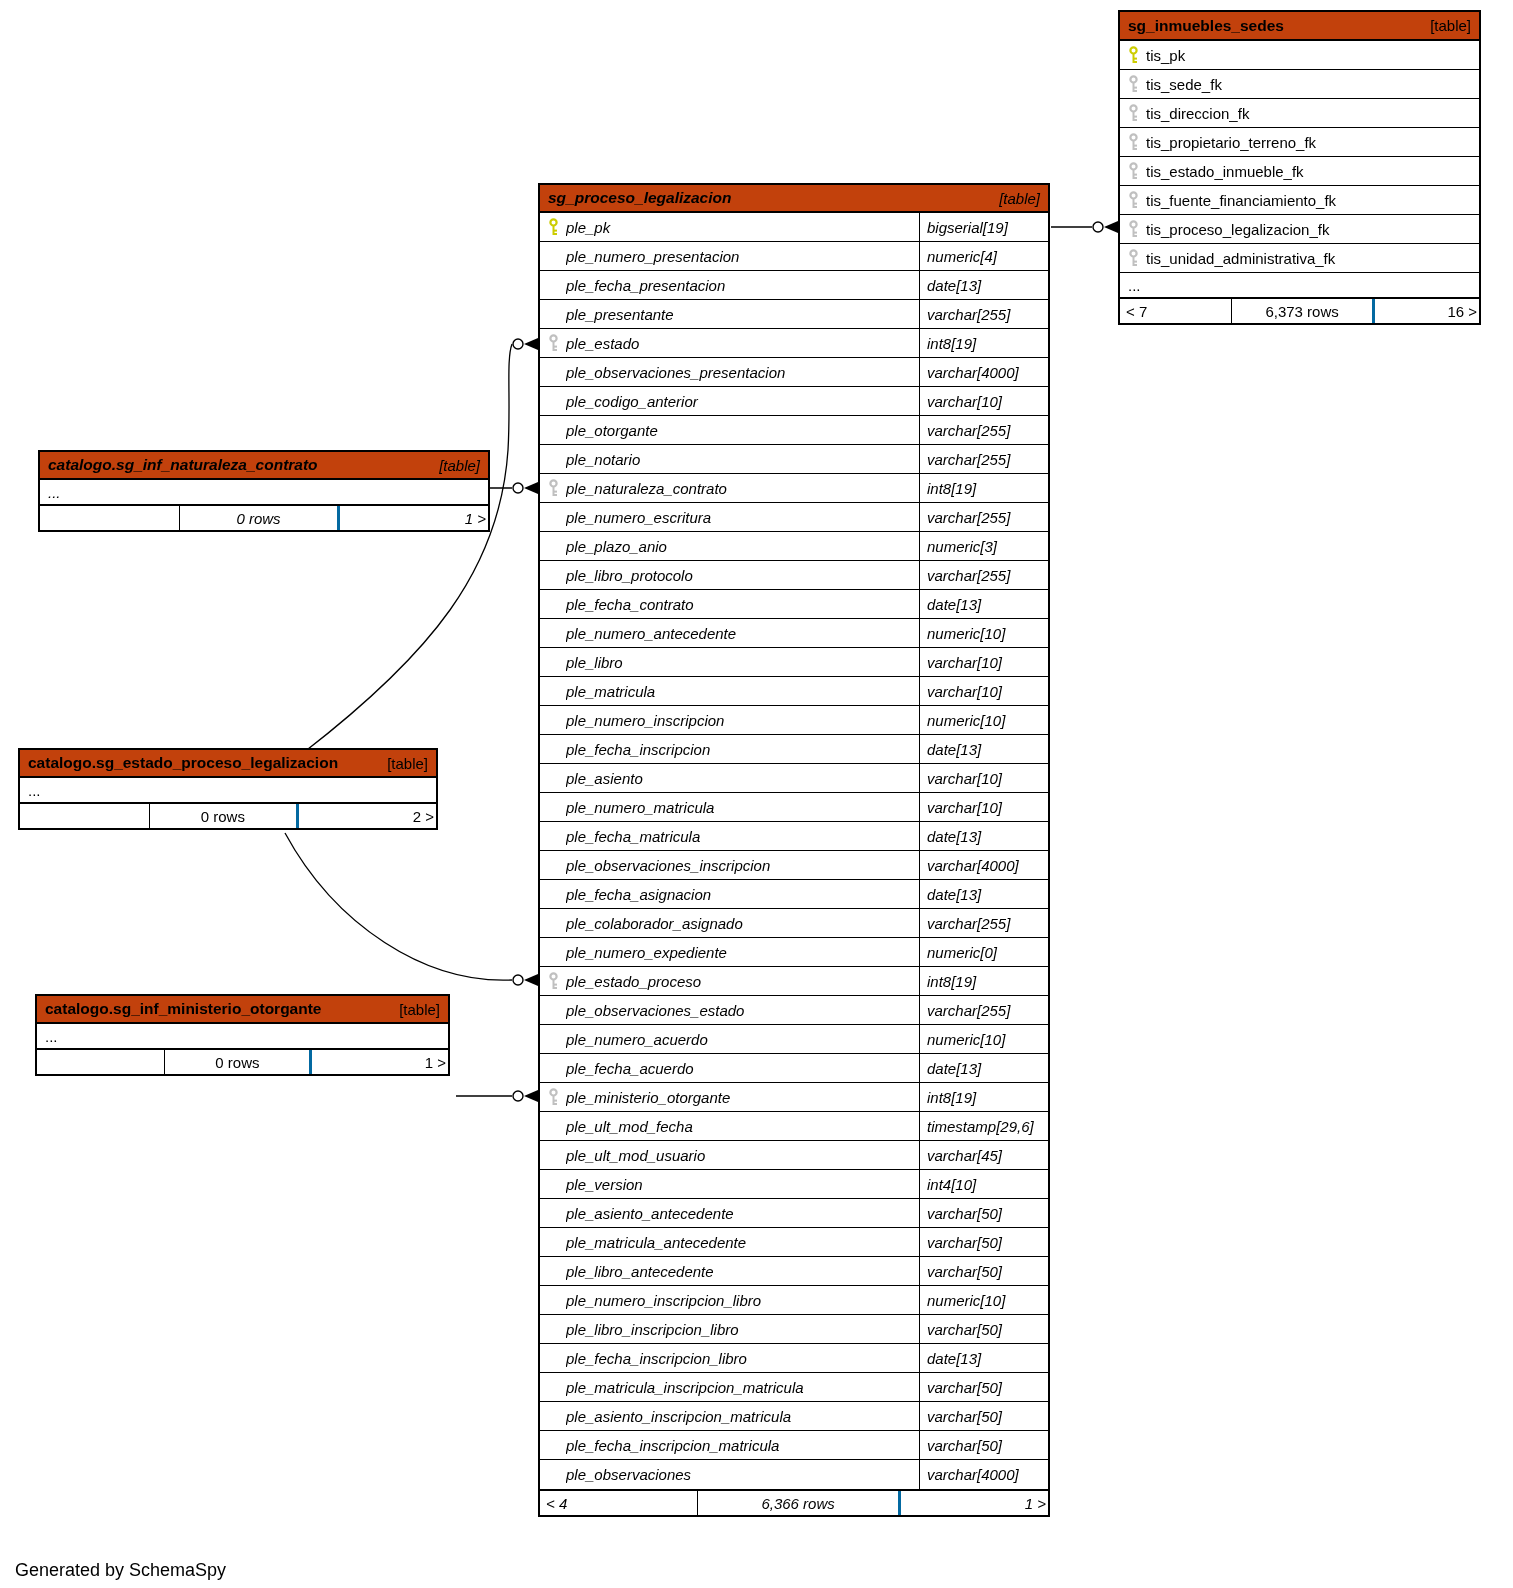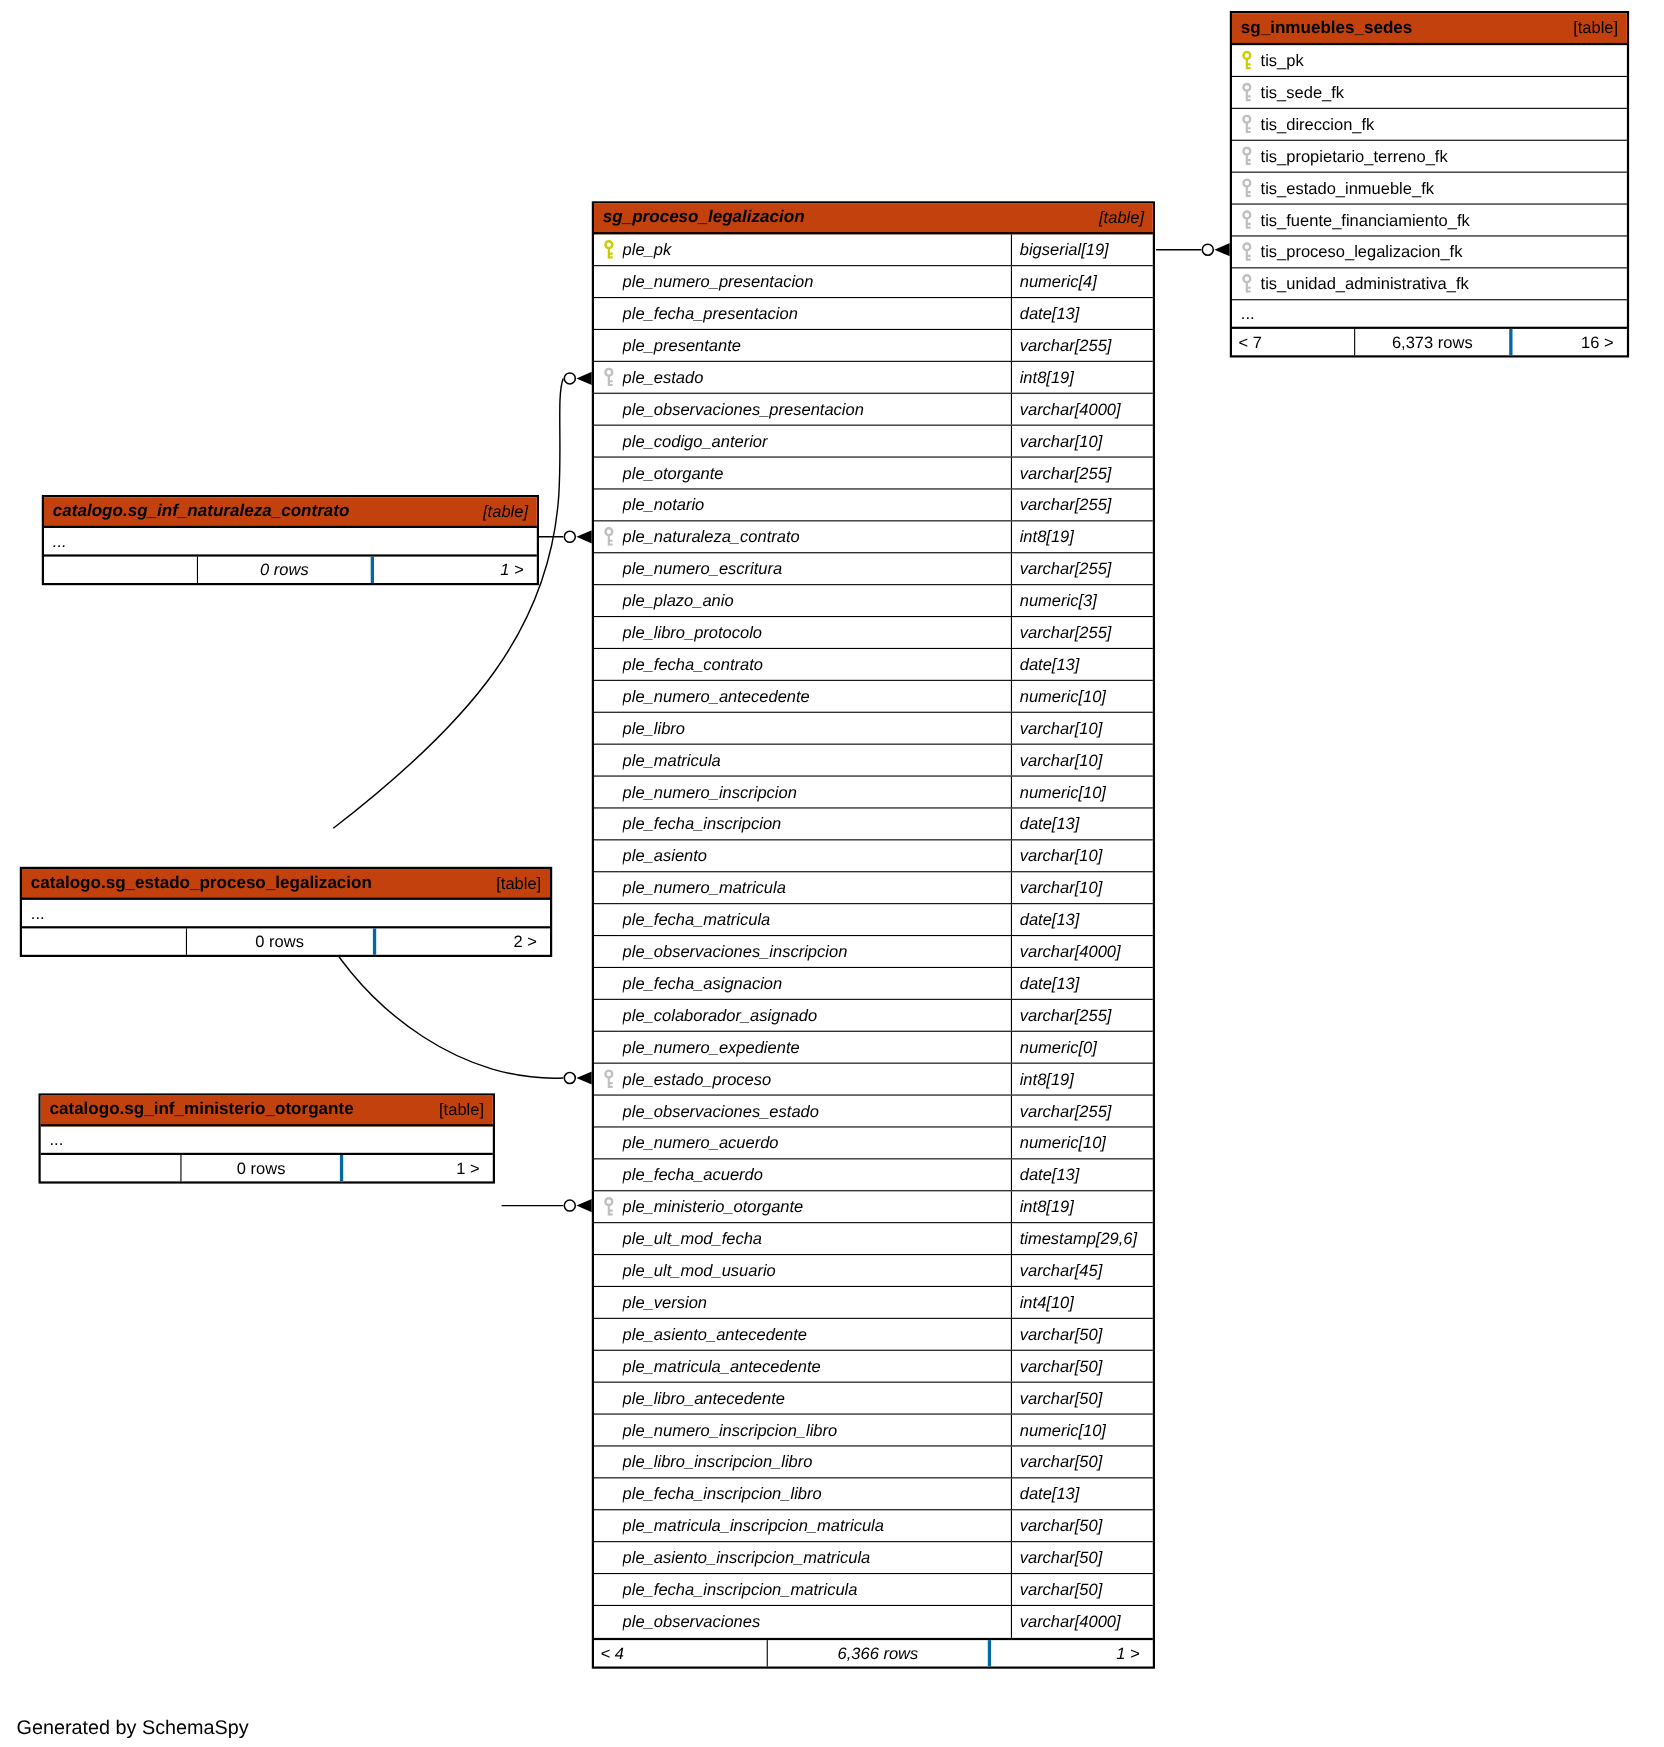--- a/index.html
+++ b/index.html
@@ -33,29 +33,29 @@
   .dots .col-name{padding-left:8px;}
   .col-name{flex:1 1 auto;overflow:hidden;}
   .col-type{flex:0 0 129px;border-left:1px solid #000;align-self:stretch;
     display:flex;align-items:center;padding-left:7px;box-sizing:border-box;}
   .tbl-footer{
     display:flex;border-top:2px solid #000;height:24px;align-items:center;
   }
   .tbl-footer .f-cell{height:100%;display:flex;align-items:center;box-sizing:border-box;}
   .f-left{flex:0 0 31%;padding-left:6px;}
   .f-mid{flex:0 0 40%;justify-content:center;border-left:1px solid #000;border-right:3px solid #0369a1;}
-  .f-right{flex:1 1 auto;justify-content:flex-end;padding-right:12px;}
+  .f-right{flex:1 1 auto;justify-content:flex-end;padding-right:2px;}
   .cat .f-left{flex:0 0 31%;}
   .cat .f-mid{flex:0 0 36%;}
 
   #tbl-main{left:538px;top:183px;width:512px;font-style:italic;}
   #tbl-inmuebles{left:1118px;top:10px;width:363px;}
   #tbl-inmuebles .tbl-header{height:27px;}
   #tbl-naturaleza{left:38px;top:450px;width:452px;font-style:italic;}
-  #tbl-estado{left:18px;top:748px;width:484px;margin-top:40px;}
+  #tbl-estado{left:18px;top:748px;width:420px;}
   #tbl-ministerio{left:35px;top:994px;width:415px;}
 
   .generated-note{position:absolute;left:15px;top:1560px;font-size:18px;}
   .key-icon{display:block;}
 </style>
 </head>
 <body>
 
 <div class="canvas">
 

